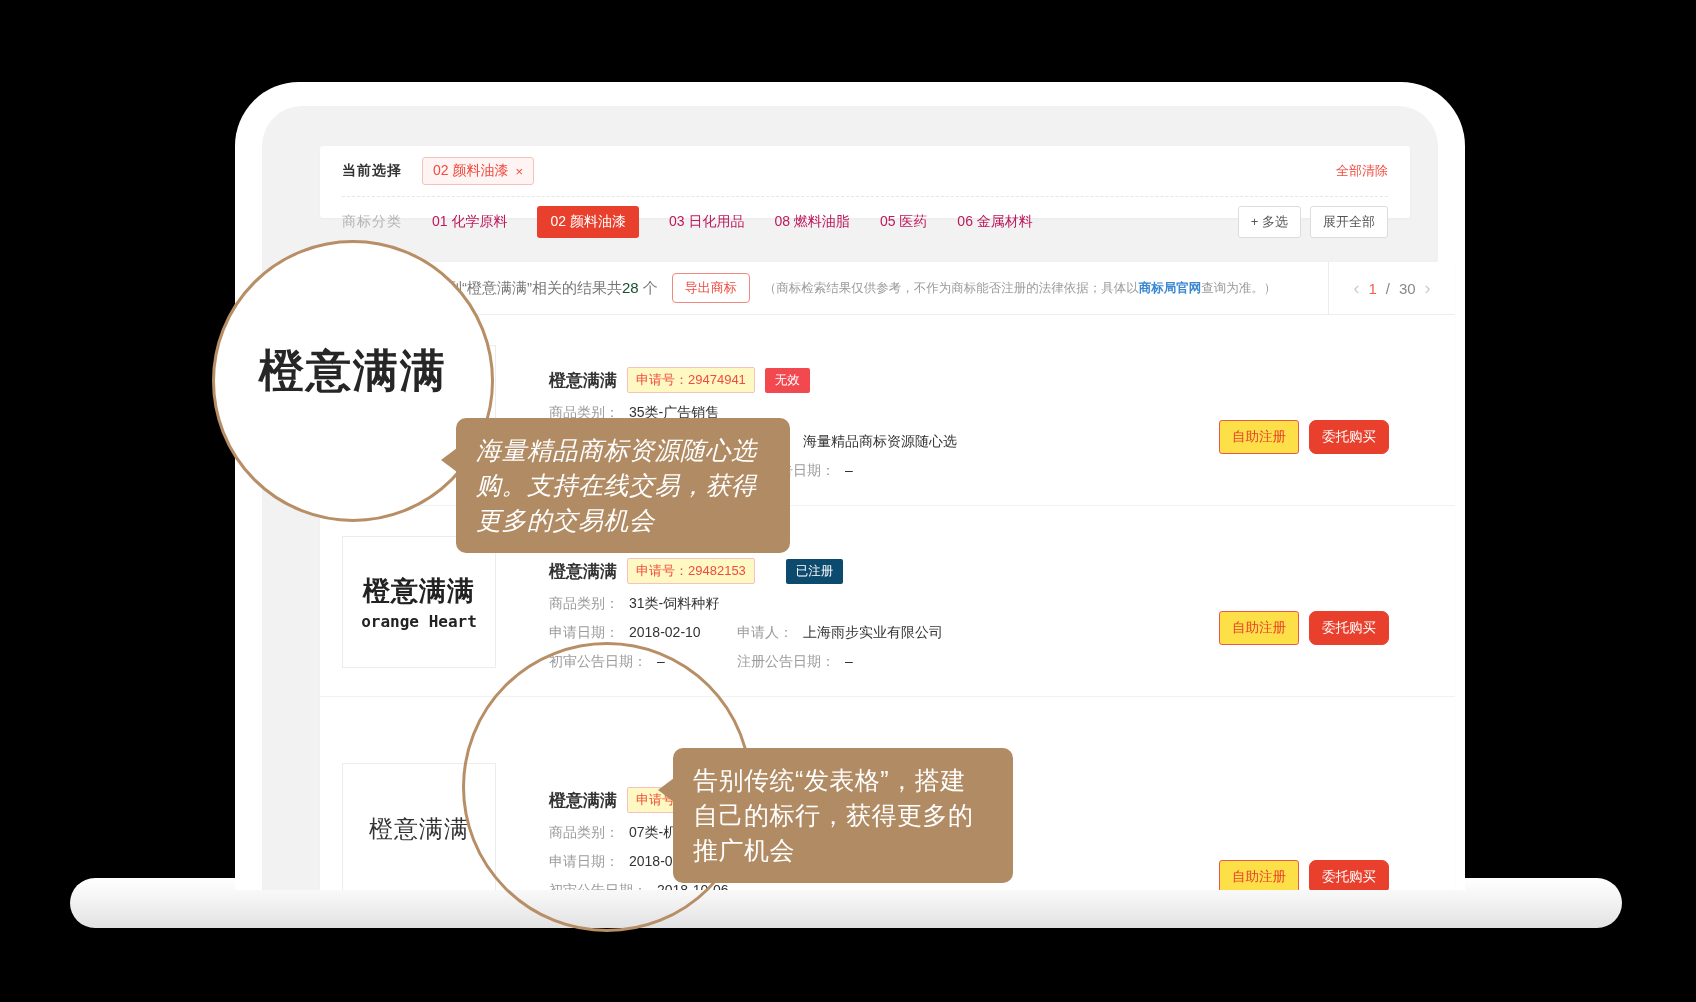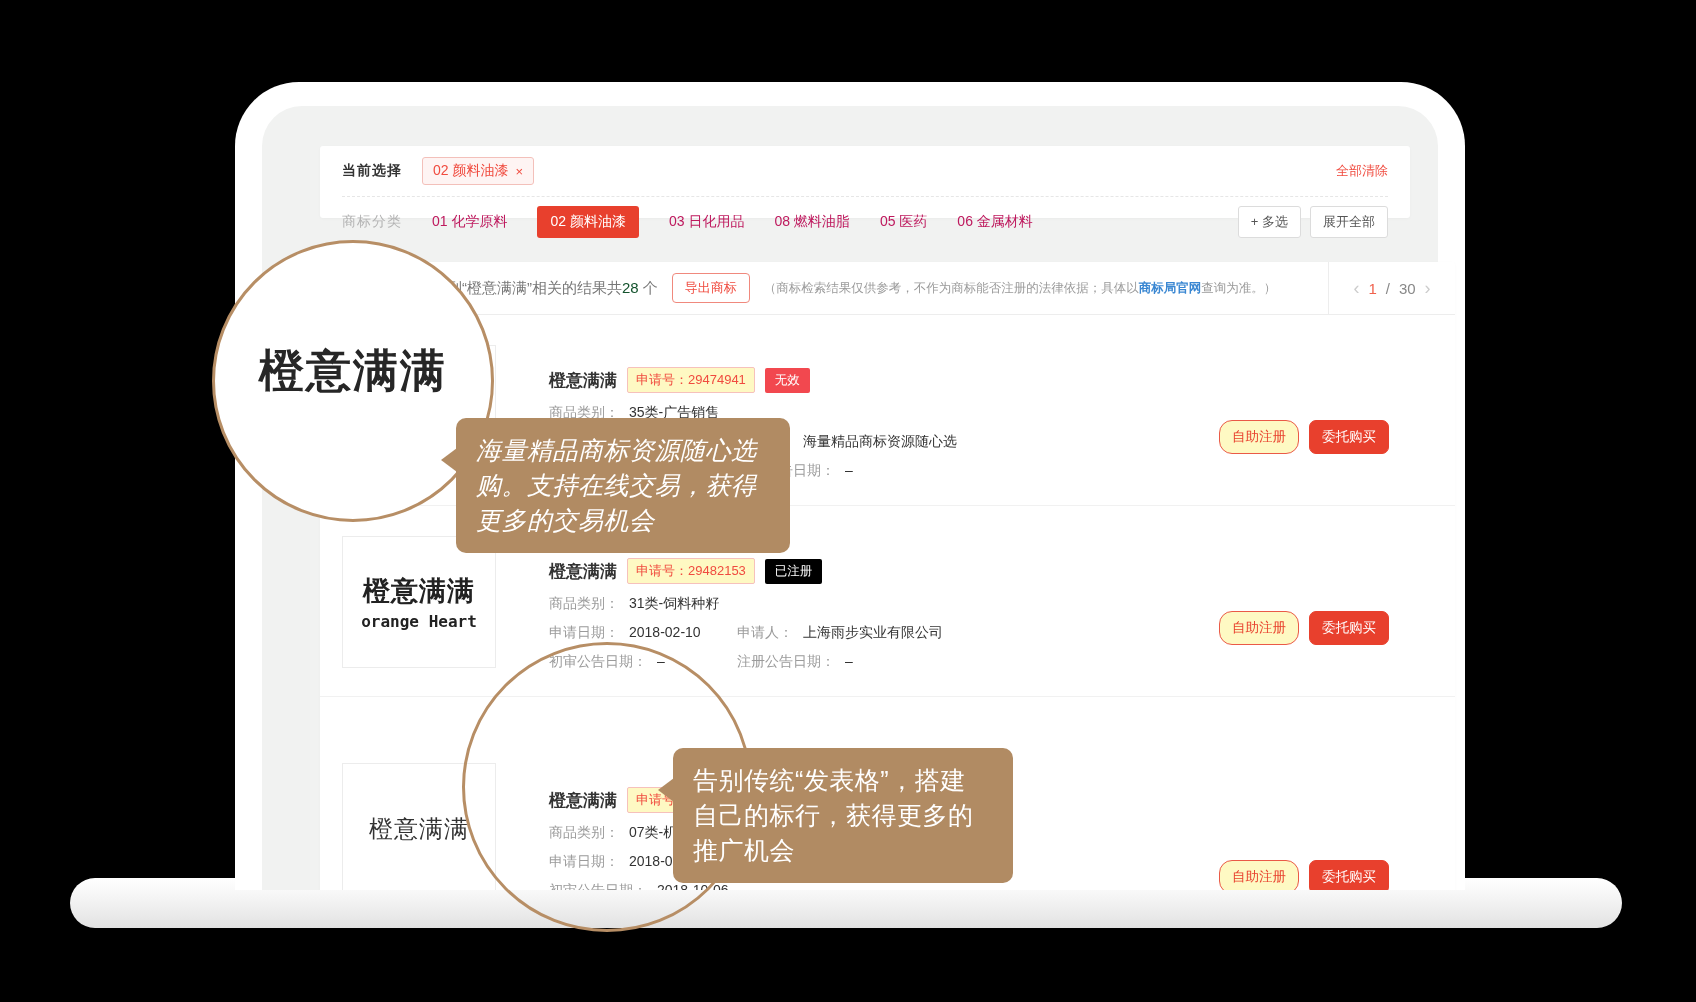--- a/index.html
+++ b/index.html
@@ -58,30 +58,30 @@
   .thumb-cal{font-family:"DejaVu Serif",serif;font-size:27px;font-weight:700;color:#222;letter-spacing:1px;}
   .thumb-sub{font-family:"DejaVu Sans Mono",monospace;font-size:16px;font-weight:700;color:#222;margin-top:3px;}
   .content{padding-top:22px;max-width:640px;}
   .row-3 .content{padding-top:60px;}
   .title-line{display:flex;align-items:center;gap:10px;}
   .tm-name{font-size:17px;font-weight:700;color:#333;cursor:pointer;}
   .appno-tag{background:#fef9c3;border:1px solid #f6c1bc;border-radius:2px;color:#f04b3f;
              font-size:13px;padding:3px 8px;white-space:nowrap;}
   .status-tag{border-radius:2px;color:#fff;font-size:12.5px;padding:4px 10px;white-space:nowrap;}
   .status-tag.invalid{background:#f2484f;}
-  .status-tag.registered{background:#000000;}
+  .status-tag.registered{background:#0c4a6e;margin-left:21px;}
   .field-line{margin-top:11px;font-size:14px;display:flex;}
   .field-line:first-of-type{margin-top:15px;}
   .fl{display:inline-flex;}
   .fl.w{width:188px;}
   .k{color:#9b9b9b;margin-right:10px;white-space:nowrap;}
   .v{color:#333;white-space:nowrap;}
   .actions{position:absolute;left:899px;top:105px;display:flex;gap:10px;}
   .row-3 .actions{top:163px;}
-  .btn-outline{background:#fef9c3;border:1px solid #ea5a47;color:#e8402d;border-radius:13px;
+  .btn-outline{background:#fde047;border:1px solid #ea5a47;color:#e8402d;border-radius:3px;
                padding:7px 12px;font-size:13.5px;cursor:pointer;font-family:inherit;white-space:nowrap;}
   .btn-solid{background:#e8402d;border:1px solid #e8402d;color:#fff;border-radius:7px;
              padding:7px 12px;font-size:13.5px;cursor:pointer;font-family:inherit;white-space:nowrap;}
 
   
   .circle{position:absolute;border-radius:50%;border:3px solid #b78e65;box-sizing:border-box;}
   .c1{left:212px;top:240px;width:282px;height:282px;background:#fff;z-index:30;
       display:flex;align-items:center;justify-content:center;}
   .c1-text{font-size:45px;font-weight:600;color:#262626;letter-spacing:2px;transform:translateY(-10px);white-space:nowrap;}
   .c2{left:462px;top:642px;width:290px;height:290px;background:transparent;z-index:25;}

